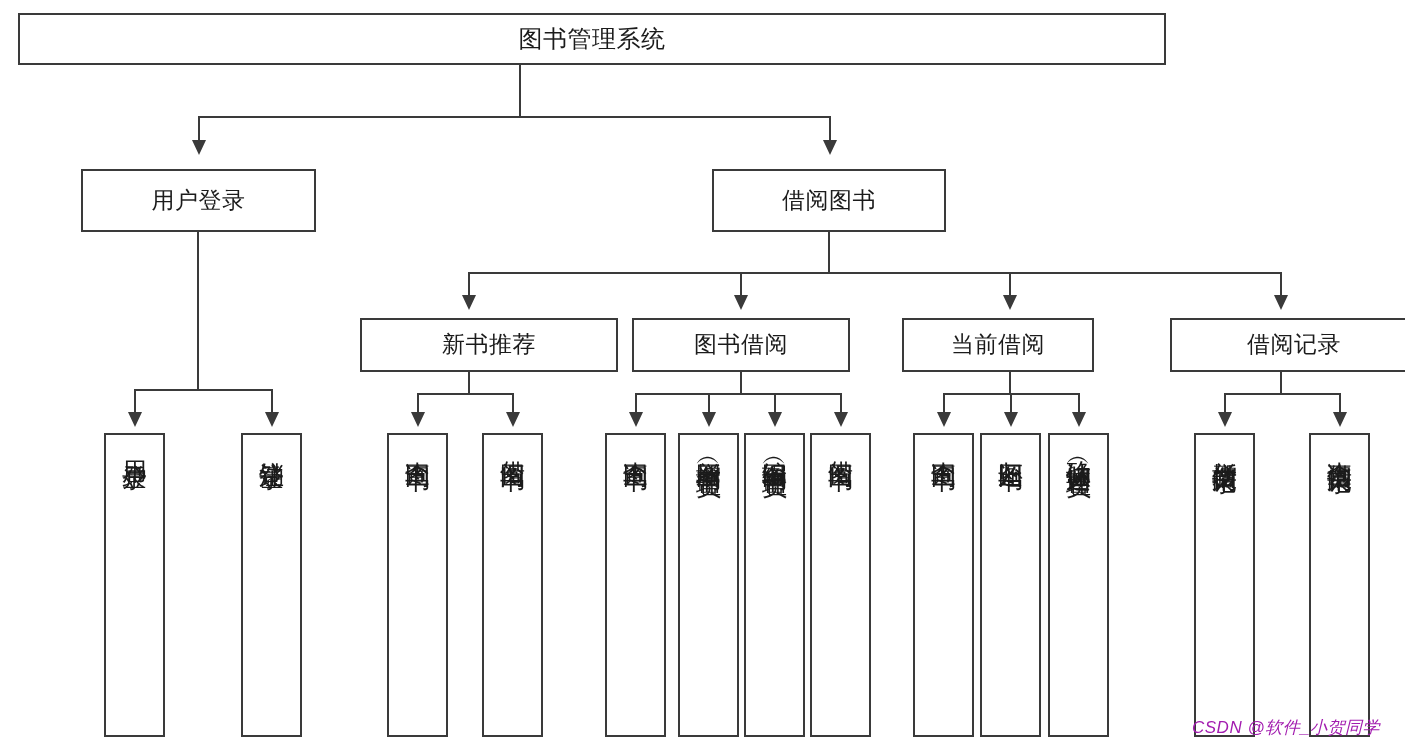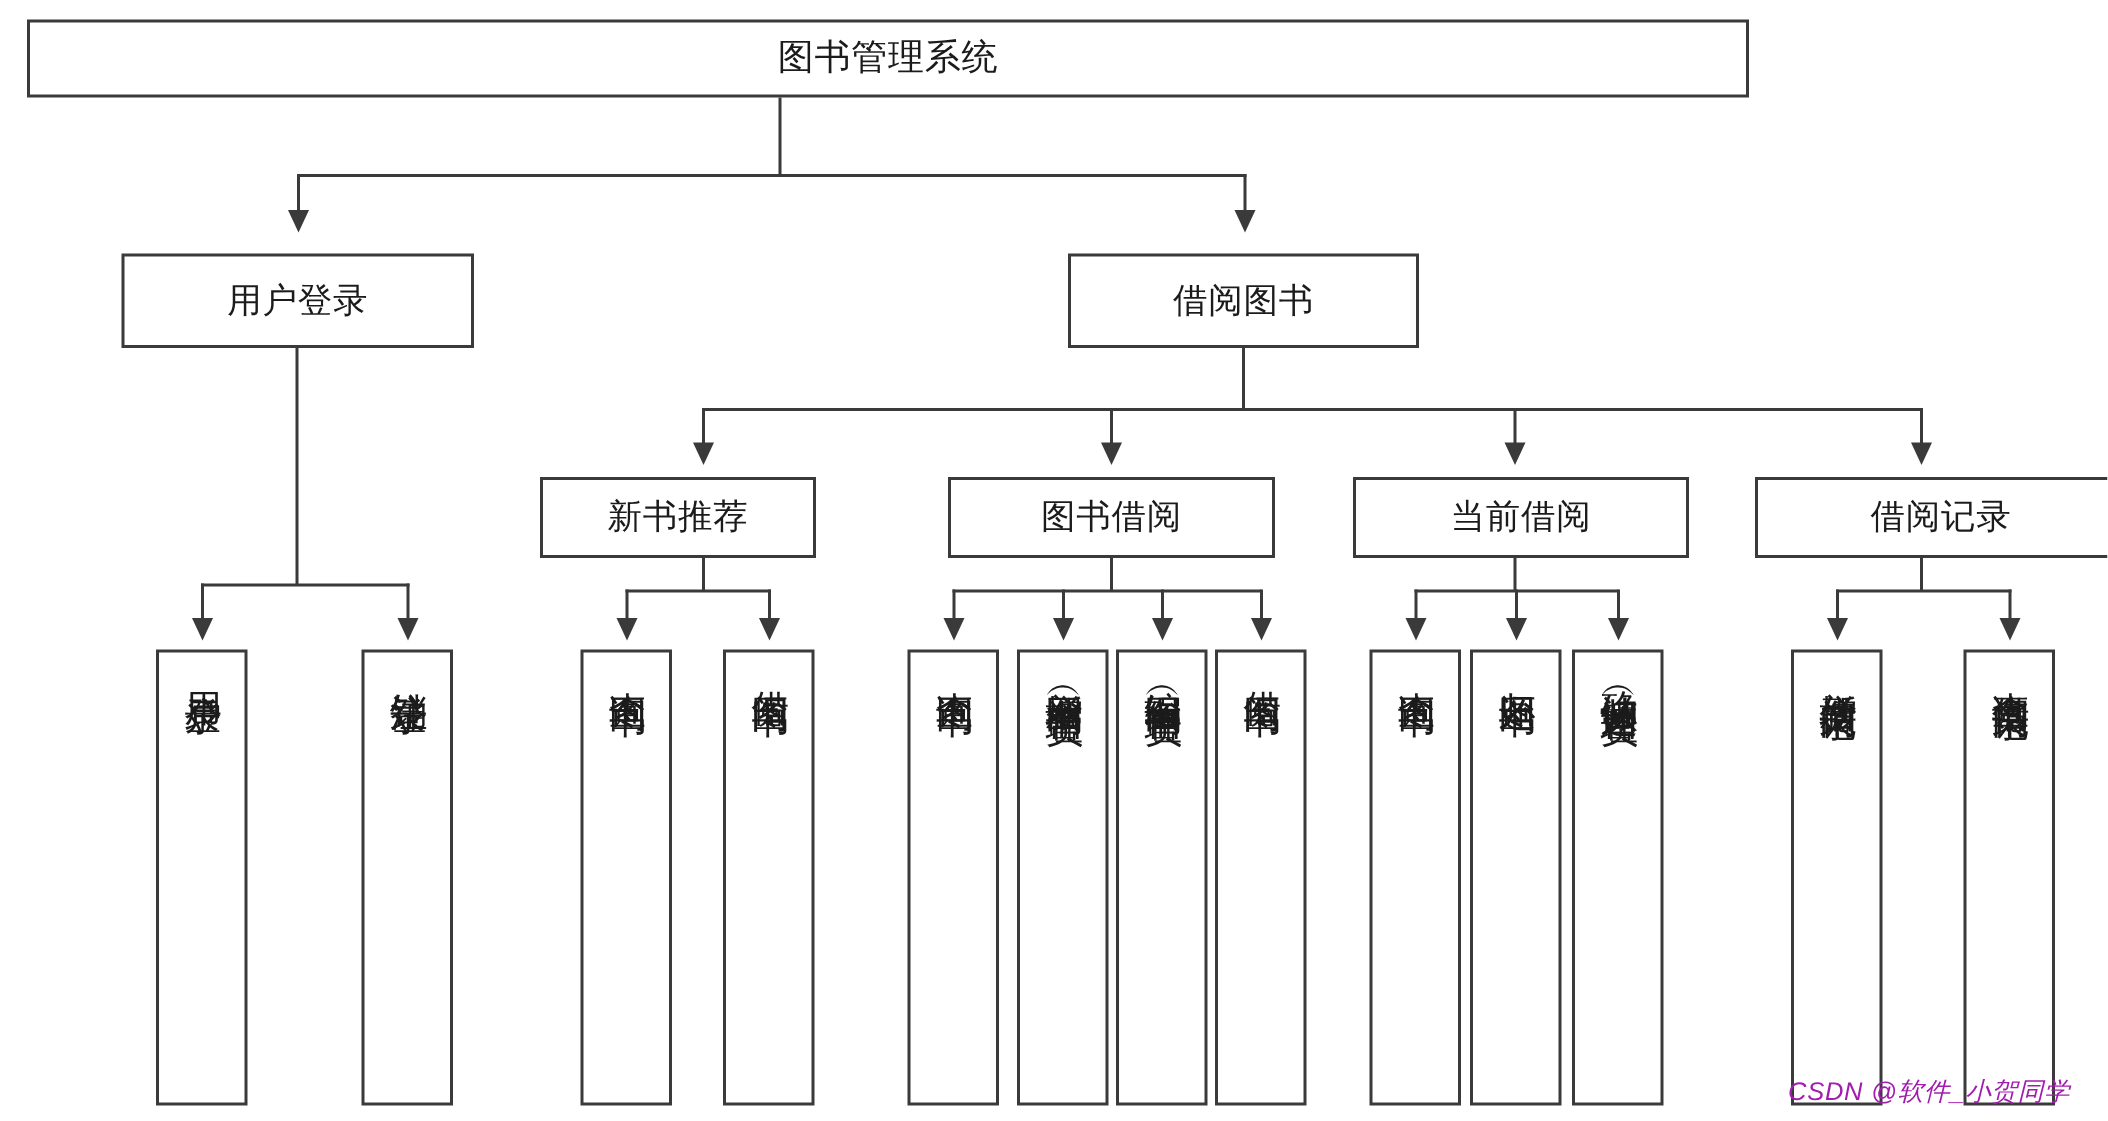--- a/index.html
+++ b/index.html
@@ -125,29 +125,29 @@
 
   <div class="conn v" style="left:740px; top:272px; height:25px;"></div>
   <div class="arrow" style="left:734px; top:295px;"></div>
 
   <div class="conn v" style="left:1009px; top:272px; height:25px;"></div>
   <div class="arrow" style="left:1003px; top:295px;"></div>
 
   <div class="conn v" style="left:1280px; top:272px; height:25px;"></div>
   <div class="arrow" style="left:1274px; top:295px;"></div>
 
-  <div class="node horiz" style="left:360px; top:318px; width:184px; height:54px;">
+  <div class="node horiz" style="left:360px; top:318px; width:258px; height:54px;">
     <span class="label">新书推荐</span>
   </div>
 
   <div class="node horiz" style="left:632px; top:318px; width:218px; height:54px;">
     <span class="label">图书借阅</span>
   </div>
 
-  <div class="node horiz" style="left:902px; top:318px; width:224px; height:54px;">
+  <div class="node horiz" style="left:902px; top:318px; width:192px; height:54px;">
     <span class="label">当前借阅</span>
   </div>
 
   <div class="node horiz" style="left:1170px; top:318px; width:248px; height:54px;">
     <span class="label">借阅记录</span>
   </div>
 
   <div class="conn v" style="left:468px; top:372px; height:22px;"></div>
   <div class="conn h" style="left:417px; top:393px; width:97px;"></div>
   <div class="conn v" style="left:417px; top:393px; height:21px;"></div>

